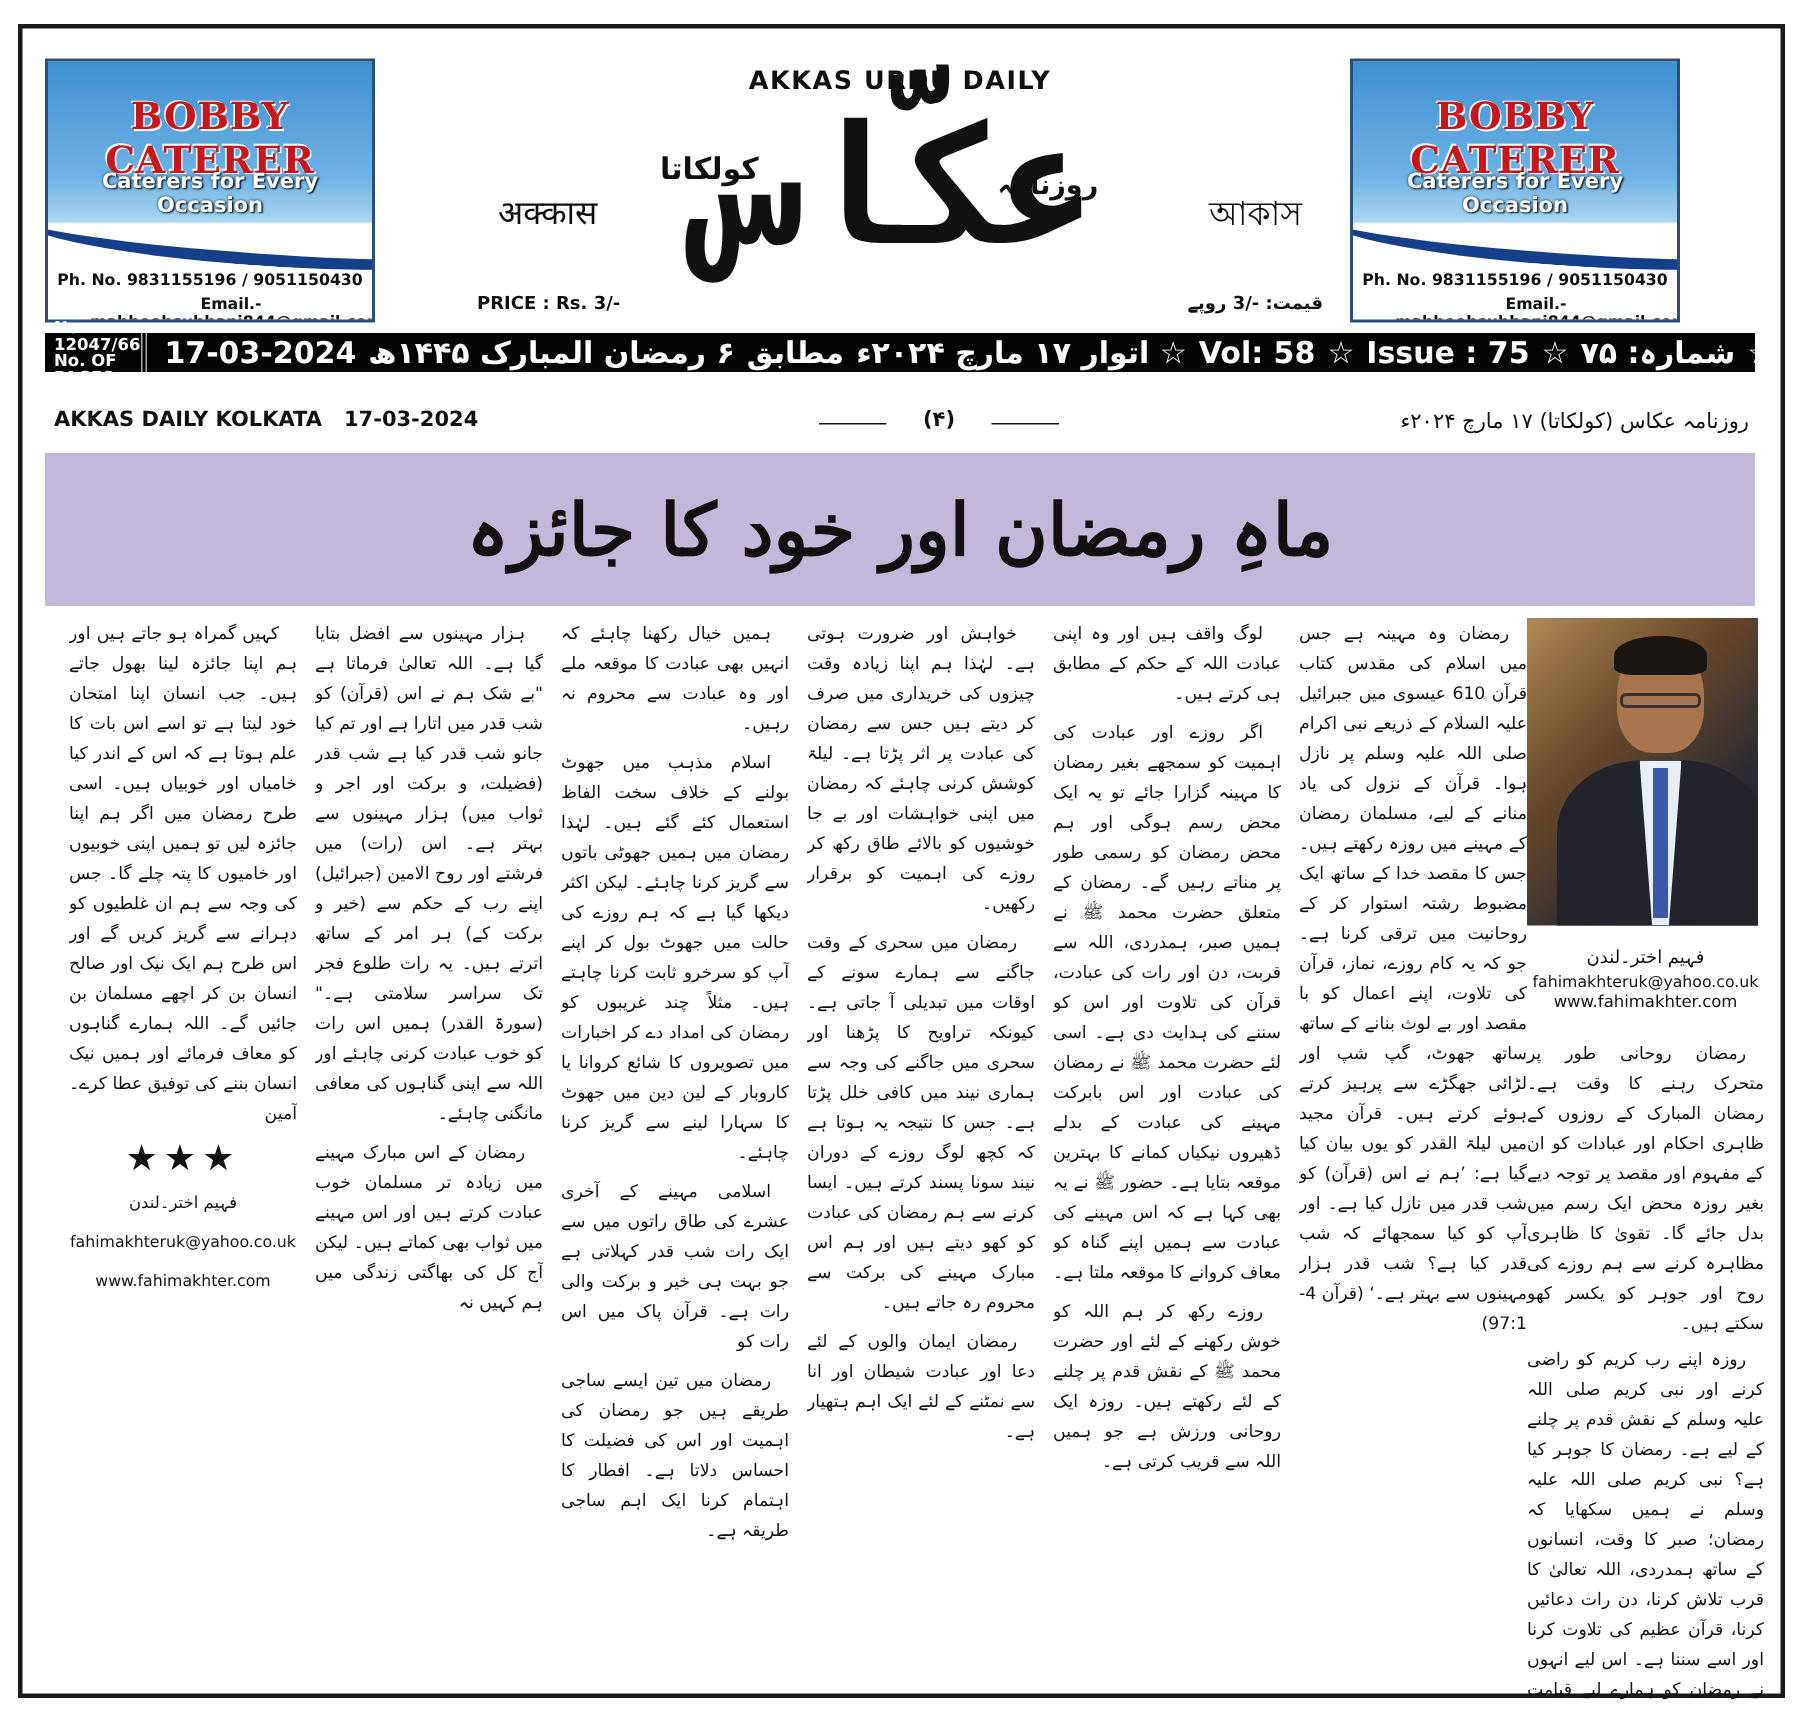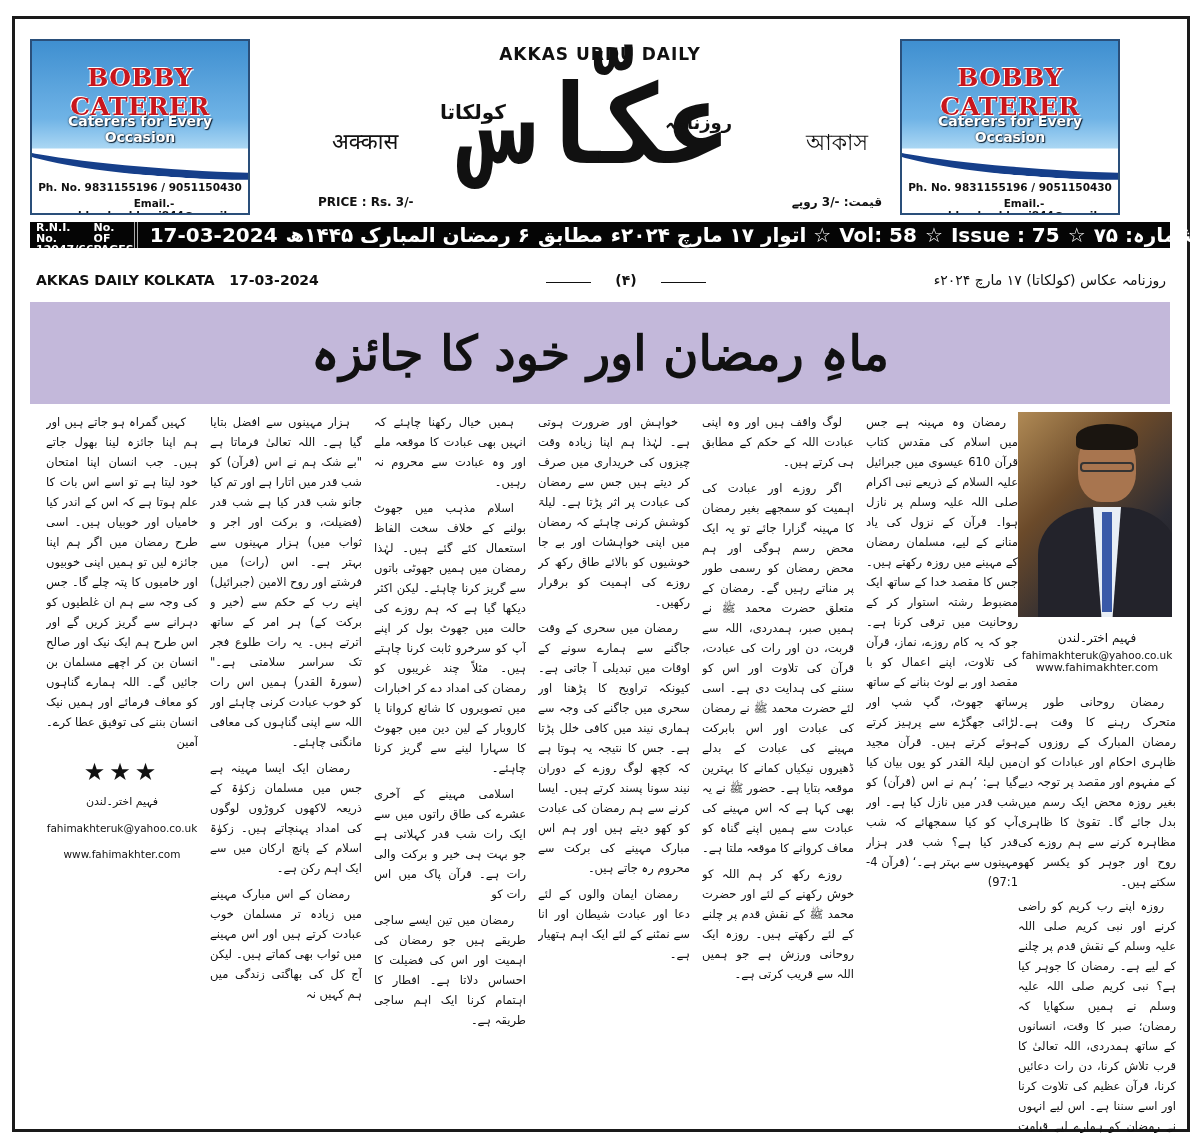--- a/index.html
+++ b/index.html
@@ -16,21 +16,21 @@
   .masthead { position: absolute; left: 310px; top: 40px; width: 580px; height: 180px; }
   .mh-en { position: absolute; top: 4px; width: 100%; text-align: center; font-size: 17px; font-weight: bold; letter-spacing: 1px; }
   .mh-logo { position: absolute; top: 24px; left: 150px; width: 280px; height: 140px; text-align: center; font-family: Liberation Mono, monospace; font-size: 110px; font-weight: bold; line-height: 140px; direction: rtl; }
   .mh-kol { position: absolute; top: 60px; left: 130px; font-size: 20px; font-weight: bold; direction: rtl; }
   .mh-roz { position: absolute; top: 72px; left: 355px; font-size: 18px; font-weight: bold; direction: rtl; }
   .mh-hindi { position: absolute; top: 85px; left: 22px; font-size: 22px; }
   .mh-beng { position: absolute; top: 85px; right: 22px; font-size: 22px; }
   .mh-price { position: absolute; top: 155px; left: 8px; font-size: 12px; font-weight: bold; }
   .mh-price-ur { position: absolute; top: 155px; right: 8px; font-size: 12px; font-weight: bold; direction: rtl; }
   .infobar { position: absolute; left: 30px; top: 222px; width: 1140px; height: 26px; background: #050505; color: #fff; display: flex; align-items: center; }
-  .rni { width: 150px; font-size: 11px; line-height: 11px; font-weight: bold; padding-left: 6px; border-right: 4px double #aaa; height: 26px; display: flex; flex-direction: row; justify-content: center; }
+  .rni { width: 150px; font-size: 11px; line-height: 11px; font-weight: bold; padding-left: 6px; border-right: 4px double #aaa; height: 26px; display: flex; flex-direction: column; justify-content: center; }
   .bar-date { flex: 1; display: flex; justify-content: space-between; align-items: center; padding: 0 12px; font-size: 20px; font-weight: bold; white-space: nowrap; }
   .bar-date span { margin-right: 8px; }
   .dateline { position: absolute; left: 36px; top: 272px; width: 1130px; height: 22px; font-size: 14px; font-weight: bold; }
   .dl-left { position: absolute; left: 0; top: 0; }
   .dl-mid { position: absolute; left: 510px; top: 0; width: 160px; text-align: center; }
   .dl-mid::before, .dl-mid::after { content: ""; position: absolute; top: 10px; width: 45px; border-top: 1.5px solid #111; }
   .dl-mid::before { left: 0; } .dl-mid::after { right: 0; }
   .dl-right { position: absolute; right: 0; top: 0; direction: rtl; font-weight: normal; }
   .title-band { position: absolute; left: 30px; top: 302px; width: 1140px; height: 102px; background: #c3b8da; display: flex; align-items: center; justify-content: center; }
   .title-band h1 { font-family: "DejaVu Serif", serif; font-size: 48px; font-weight: bold; direction: rtl; color: #111; }
@@ -152,21 +152,20 @@
     <p>رمضان ایمان والوں کے لئے دعا اور عبادت شیطان اور انا سے نمٹنے کے لئے ایک اہم ہتھیار ہے۔</p>
   </div>
   <div class="col">
     <p>ہمیں خیال رکھنا چاہئے کہ انہیں بھی عبادت کا موقعہ ملے اور وہ عبادت سے محروم نہ رہیں۔</p>
     <p>اسلام مذہب میں جھوٹ بولنے کے خلاف سخت الفاظ استعمال کئے گئے ہیں۔ لہٰذا رمضان میں ہمیں جھوٹی باتوں سے گریز کرنا چاہئے۔ لیکن اکثر دیکھا گیا ہے کہ ہم روزے کی حالت میں جھوٹ بول کر اپنے آپ کو سرخرو ثابت کرنا چاہتے ہیں۔ مثلاً چند غریبوں کو رمضان کی امداد دے کر اخبارات میں تصویروں کا شائع کروانا یا کاروبار کے لین دین میں جھوٹ کا سہارا لینے سے گریز کرنا چاہئے۔</p>
     <p>اسلامی مہینے کے آخری عشرے کی طاق راتوں میں سے ایک رات شب قدر کہلاتی ہے جو بہت ہی خیر و برکت والی رات ہے۔ قرآن پاک میں اس رات کو</p>
     <p>رمضان میں تین ایسے ساجی طریقے ہیں جو رمضان کی اہمیت اور اس کی فضیلت کا احساس دلاتا ہے۔ افطار کا اہتمام کرنا ایک اہم ساجی طریقہ ہے۔</p>
   </div>
   <div class="col">
     <p>ہزار مہینوں سے افضل بتایا گیا ہے۔ اللہ تعالیٰ فرماتا ہے "بے شک ہم نے اس (قرآن) کو شب قدر میں اتارا ہے اور تم کیا جانو شب قدر کیا ہے شب قدر (فضیلت، و برکت اور اجر و ثواب میں) ہزار مہینوں سے بہتر ہے۔ اس (رات) میں فرشتے اور روح الامین (جبرائیل) اپنے رب کے حکم سے (خیر و برکت کے) ہر امر کے ساتھ اترتے ہیں۔ یہ رات طلوع فجر تک سراسر سلامتی ہے۔" (سورۃ القدر) ہمیں اس رات کو خوب عبادت کرنی چاہئے اور اللہ سے اپنی گناہوں کی معافی مانگنی چاہئے۔</p>
-    <p>رمضان ایک ایسا مہینہ ہے جس میں مسلمان زکوٰۃ کے ذریعہ لاکھوں کروڑوں لوگوں کی امداد پہنچاتے ہیں۔ زکوٰۃ اسلام کے پانچ ارکان میں سے ایک اہم رکن ہے۔</p>
     <p>رمضان کے اس مبارک مہینے میں زیادہ تر مسلمان خوب عبادت کرتے ہیں اور اس مہینے میں ثواب بھی کماتے ہیں۔ لیکن آج کل کی بھاگتی زندگی میں ہم کہیں نہ</p>
   </div>
   <div class="col">
     <p>کہیں گمراہ ہو جاتے ہیں اور ہم اپنا جائزہ لینا بھول جاتے ہیں۔ جب انسان اپنا امتحان خود لیتا ہے تو اسے اس بات کا علم ہوتا ہے کہ اس کے اندر کیا خامیاں اور خوبیاں ہیں۔ اسی طرح رمضان میں اگر ہم اپنا جائزہ لیں تو ہمیں اپنی خوبیوں اور خامیوں کا پتہ چلے گا۔ جس کی وجہ سے ہم ان غلطیوں کو دہرانے سے گریز کریں گے اور اس طرح ہم ایک نیک اور صالح انسان بن کر اچھے مسلمان بن جائیں گے۔ اللہ ہمارے گناہوں کو معاف فرمائے اور ہمیں نیک انسان بننے کی توفیق عطا کرے۔ آمین</p>
     <div class="stars">★★★</div>
     <div class="sig-ur">فہیم اختر۔لندن</div>
     <div class="sig-email">fahimakhteruk@yahoo.co.uk</div>
     <div class="sig-web">www.fahimakhter.com</div>
   </div>
 </div>

